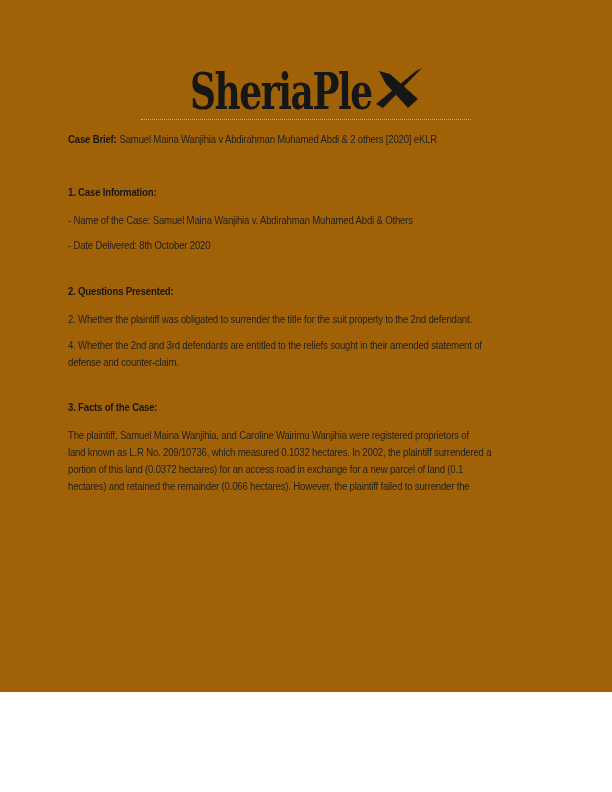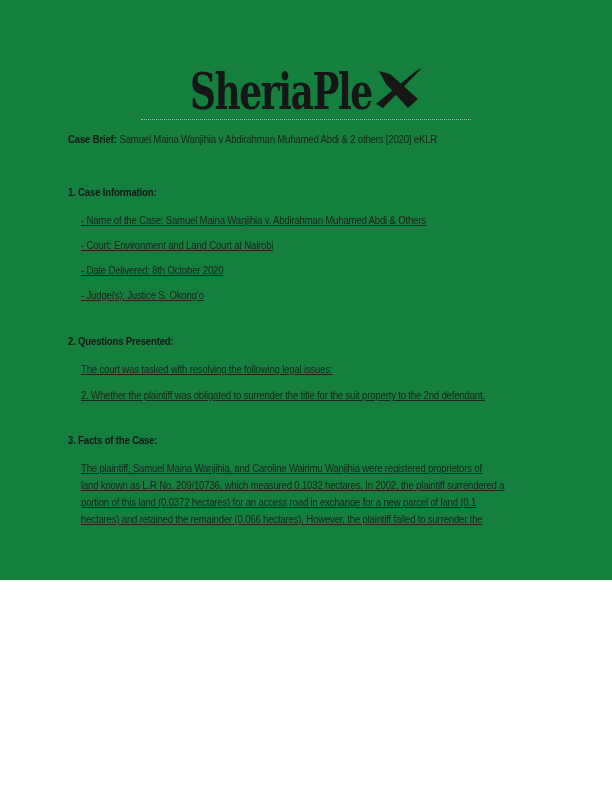--- a/index.html
+++ b/index.html
@@ -1,20 +1,20 @@
 <!DOCTYPE html>
 <html><head>
 <meta charset="utf-8">
 <style>
   html, body { margin: 0; padding: 0; background: #ffffff; }
   .page {
     position: relative;
     width: 612px;
-    height: 580px;
-    background: #15803d;
+    height: 692px;
+    background: #a16207;
     overflow: hidden;
     font-family: "Liberation Sans", "DejaVu Sans", sans-serif;
     color: #212121;
   }
   .content { padding: 70px 68px 0 68px; }
 
   
   .logo {
     height: 42px;
     display: flex;
@@ -58,21 +58,21 @@
 
   .section-heading {
     font-weight: 700;
     color: #171717;
     margin: 0 0 11px 0;
   }
   .section:nth-of-type(1) .section-heading { padding-top: 27px; }
   .section:nth-of-type(2) .section-heading { padding-top: 21px; }
   .section:nth-of-type(3) .section-heading { padding-top: 19px; }
 
-  .para { margin: 0 0 9px 13px; text-decoration: underline; }
+  .para { margin: 0 0 9px 0; }
   .section:nth-of-type(1) .para { margin-bottom: 8px; }
 </style>
 </head>
 <body>
 
 <div class="page">
   <div class="content">
 
     <div class="logo">
       <span class="logo-text">SheriaPle</span>
@@ -90,36 +90,31 @@
       <span class="bold">Case Brief:</span><span class="cb-text">Samuel Maina Wanjihia v Abdirahman Muhamed Abdi &amp; 2 others [2020] eKLR</span>
     </p>
 
     <div>
         <section class="section">
           <p class="section-heading line">1. Case Information:</p>
           <div class="para">
             <div class="line">- Name of the Case: Samuel Maina Wanjihia v. Abdirahman Muhamed Abdi &amp; Others</div>
           </div>
           <div class="para">
-            <div class="line">- Court: Environment and Land Court at Nairobi</div>
-          </div>
-          <div class="para">
             <div class="line">- Date Delivered: 8th October 2020</div>
-          </div>
-          <div class="para">
-            <div class="line">- Judge(s): Justice S. Okong’o</div>
           </div>
         </section>
         <section class="section">
           <p class="section-heading line">2. Questions Presented:</p>
           <div class="para">
-            <div class="line">The court was tasked with resolving the following legal issues:</div>
+            <div class="line">2. Whether the plaintiff was obligated to surrender the title for the suit property to the 2nd defendant.</div>
           </div>
           <div class="para">
-            <div class="line">2. Whether the plaintiff was obligated to surrender the title for the suit property to the 2nd defendant.</div>
+            <div class="line">4. Whether the 2nd and 3rd defendants are entitled to the reliefs sought in their amended statement of</div>
+            <div class="line">defense and counter-claim.</div>
           </div>
         </section>
         <section class="section">
           <p class="section-heading line">3. Facts of the Case:</p>
           <div class="para">
             <div class="line">The plaintiff, Samuel Maina Wanjihia, and Caroline Wairimu Wanjihia were registered proprietors of</div>
             <div class="line">land known as L.R No. 209/10736, which measured 0.1032 hectares. In 2002, the plaintiff surrendered a</div>
             <div class="line">portion of this land (0.0372 hectares) for an access road in exchange for a new parcel of land (0.1</div>
             <div class="line">hectares) and retained the remainder (0.066 hectares). However, the plaintiff failed to surrender the</div>
           </div>

